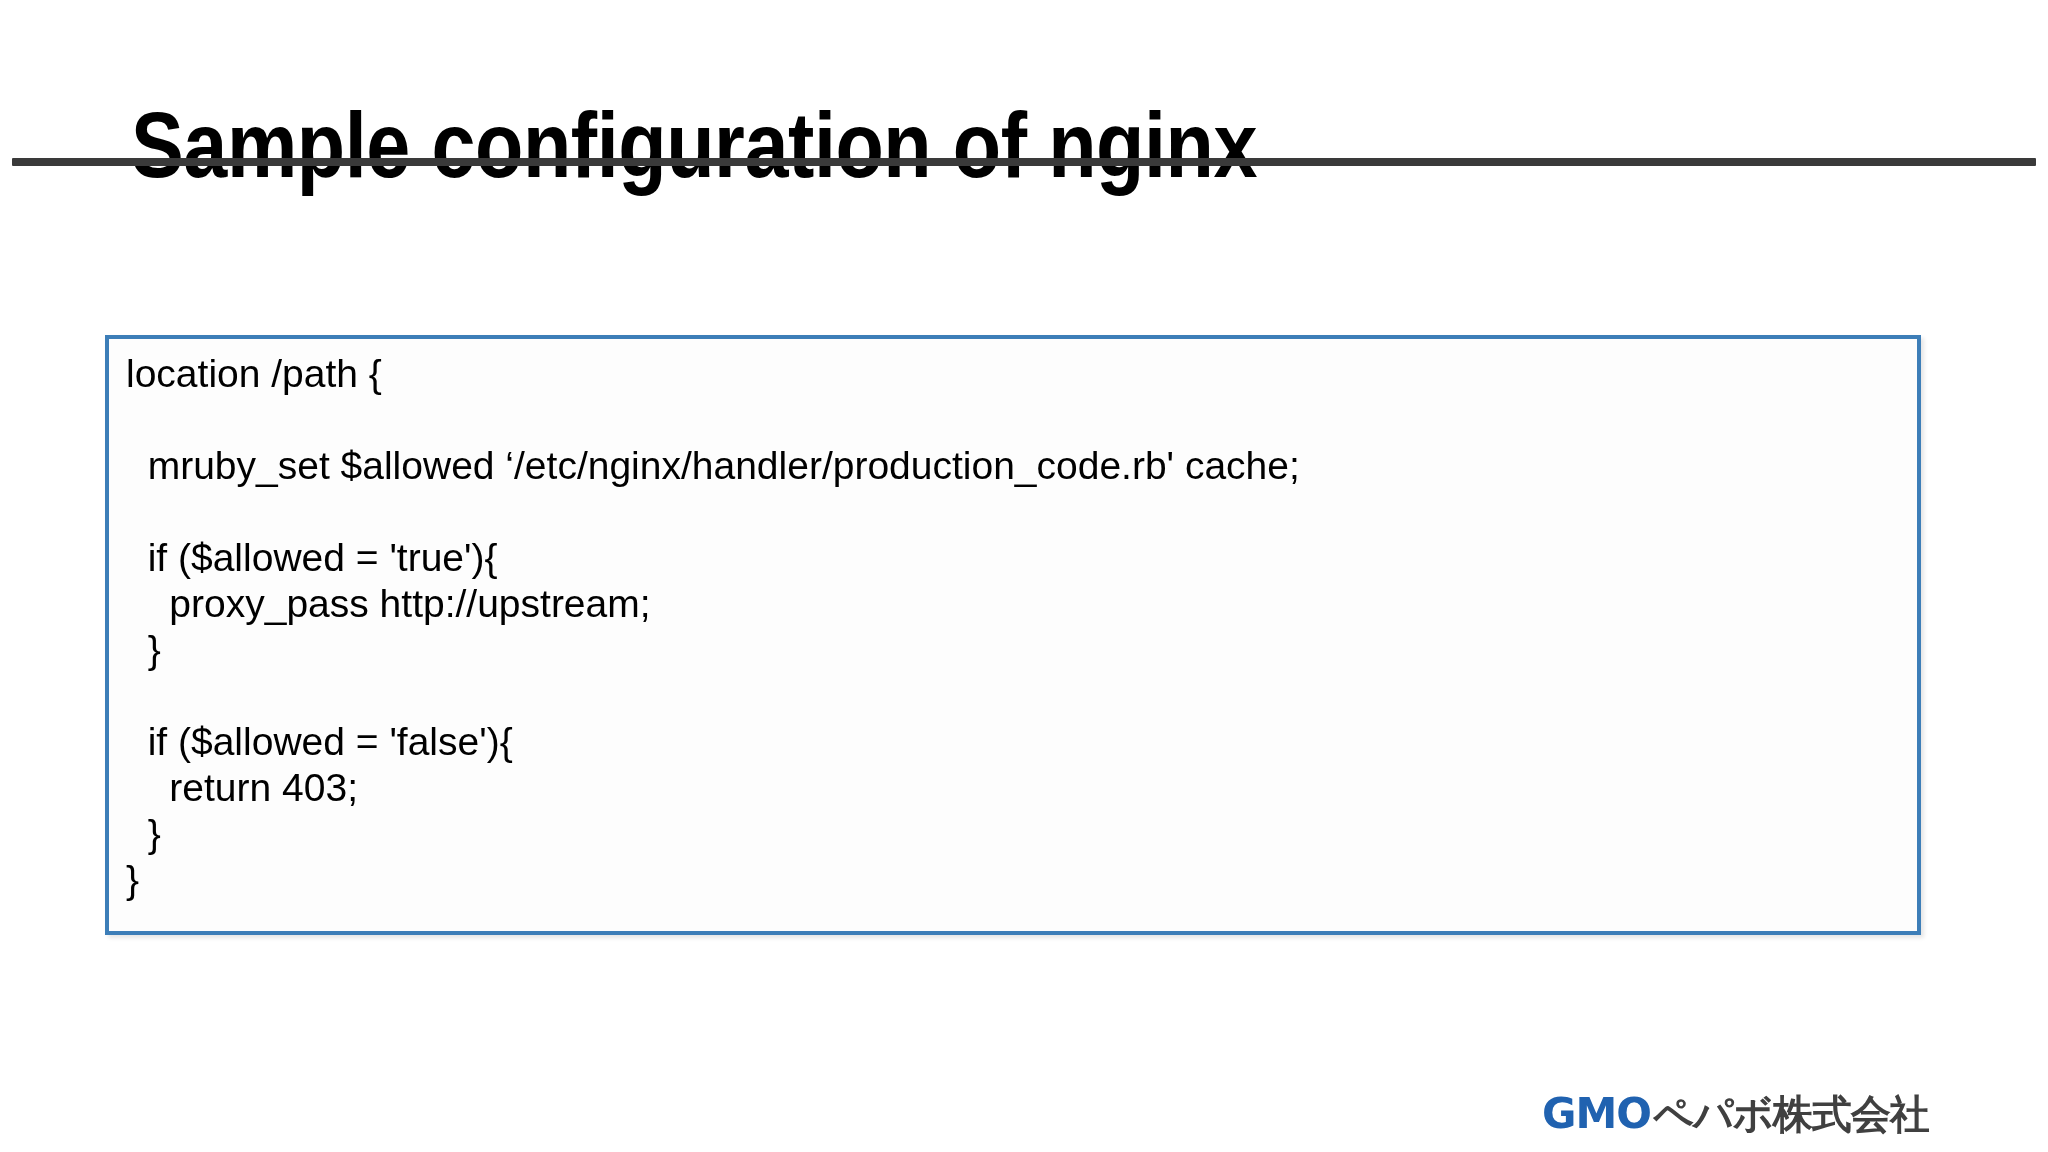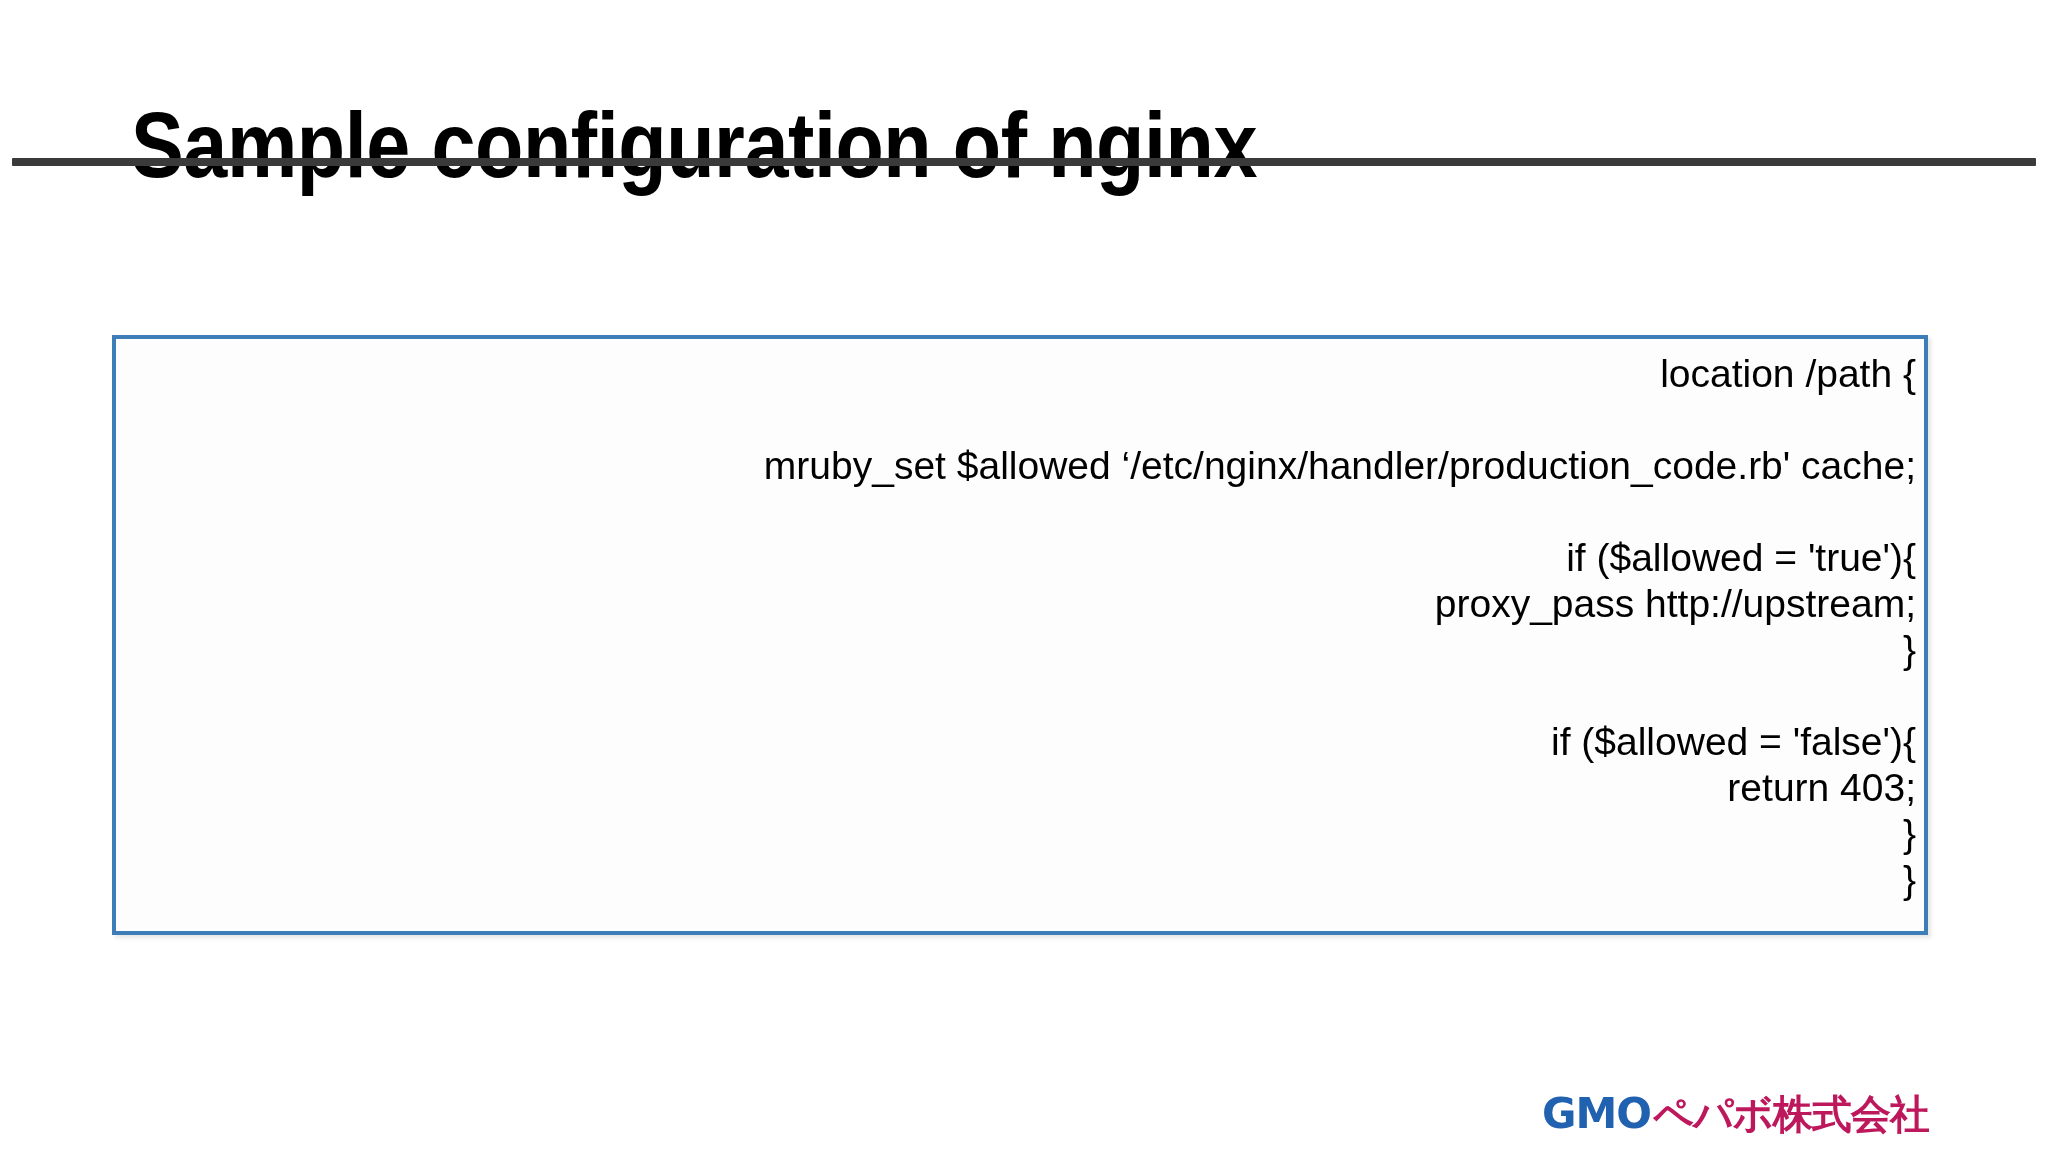--- a/index.html
+++ b/index.html
@@ -14,21 +14,20 @@
     overflow: hidden;
     font-family: "Liberation Sans", sans-serif;
     -webkit-font-smoothing: antialiased;
   }
 
   
   #slide {
     position: absolute;
     inset: 0;
     background: #ffffff;
-    text-align: right;
   }
 
   
   #slide-title {
     position: absolute;
     left: 131px;
     top: 28px;
     width: 1700px;
     height: 110px;
     display: flex;
@@ -51,21 +50,21 @@
     top: 158px;
     width: 2024px;
     height: 8px;
     background: #3A3A3A;
     border-radius: 1px;
   }
 
   
   #code-box {
     position: absolute;
-    left: 112px;
+    left: 105px;
     top: 335px;
     width: 1816px;
     height: 600px;
     box-sizing: border-box;
     background: #FDFDFD;
     border: 4px solid #3D7EB8;
     box-shadow: 3px 3px 4px rgba(0, 0, 0, 0.10);
   }
 
   #code-body {
@@ -125,16 +124,16 @@
   <h1 id="slide-title">Sample configuration of nginx</h1>
 
   <div id="title-divider" style="background: rgb(58, 58, 58);"></div>
 
   <div id="code-box" style="border-color: rgb(61, 126, 184); background: rgb(253, 253, 253);">
     <div id="code-body"><div class="code-line">location /path {</div><div class="code-line blank">&nbsp;</div><div class="code-line">  mruby_set $allowed ‘/etc/nginx/handler/production_code.rb' cache;</div><div class="code-line blank">&nbsp;</div><div class="code-line">  if ($allowed = 'true'){</div><div class="code-line">    proxy_pass http://upstream;</div><div class="code-line">  }</div><div class="code-line blank">&nbsp;</div><div class="code-line">  if ($allowed = 'false'){</div><div class="code-line">    return 403;</div><div class="code-line">  }</div><div class="code-line">}</div></div>
   </div>
 
   <div id="footer-logo">
     <span id="logo-gmo" style="color: rgb(32, 98, 176);">GMO</span>
-    <span id="logo-jp" style="color: #be185d;">ペパボ株式会社</span>
+    <span id="logo-jp" style="color: #404040;">ペパボ株式会社</span>
   </div>
 
 </div>
 
 </body></html>

